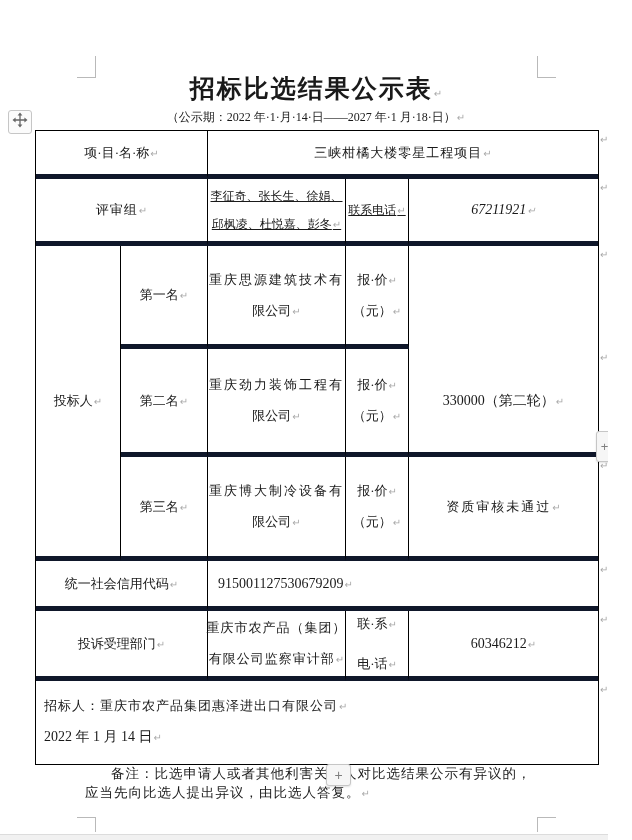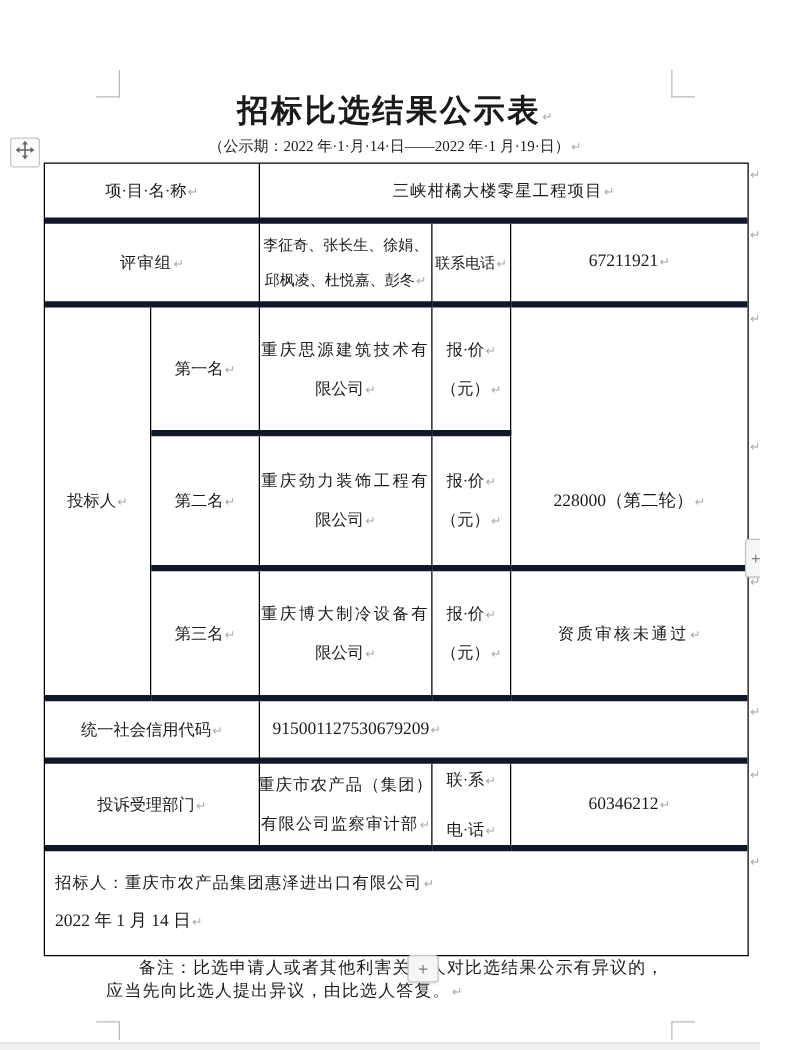--- a/index.html
+++ b/index.html
@@ -24,21 +24,21 @@
          grid-template-columns:85px 87px 138px 63px 189px;
          grid-template-rows:48px 67px 103px 108px 104px 50px 70px 83px;
          border:1px solid #000; background:#fff; }
   .cell { border-right:1px solid #000; border-bottom:5px solid #0f172a; box-sizing:border-box;
           display:flex; flex-direction:column; align-items:center; justify-content:center;
           gap:13px; font-size:13px; padding:2px 1px; overflow:visible; }
   .last-col { border-right:none !important; }
   .last-row { border-bottom:none !important; }
   .line { white-space:nowrap; }
   .num { font-size:14px; }
-  .sm  { font-size:12px; }
+  .sm  { font-size:12px;text-decoration:underline; }
   .spread { letter-spacing:2px; }
   .ls1 { letter-spacing:1px; }
   .left-al { align-items:flex-start; padding-left:10px; }
   .sign-cell { align-items:stretch; justify-content:flex-start; padding:16px 8px 0 8px; gap:13px; }
   .sign-line1 { text-align:left; }
   .sign-line2 { text-align:left; font-size:14px; padding-right:2px; }
 
   
   .row-mark { position:absolute; left:600px; color:#a9a9a9; font-size:10px; }
 
@@ -73,42 +73,42 @@
   <div class="move-handle">
     <span>
       <svg width="16" height="16" viewBox="0 0 16 16">
         <path d="M8 3 V13 M3 8 H13" stroke="#666" stroke-width="1.3" fill="none"></path>
         <path d="M8 0.5 L10.4 3.6 H5.6 Z M8 15.5 L5.6 12.4 H10.4 Z M0.5 8 L3.6 5.6 V10.4 Z M15.5 8 L12.4 10.4 V5.6 Z" fill="#666"></path>
       </svg>
     </span>
   </div>
 
   <div class="title"><span>招标比选结果公示表</span><span class="eoc">↵</span></div>
-  <div class="subtitle"><span>（公示期：2022 年·1·月·14·日——2022 年·1 月·19·日）</span><span class="eoc">↵</span></div>
+  <div class="subtitle"><span>（公示期：2022 年·1·月·14·日——2027 年·1 月·18·日）</span><span class="eoc">↵</span></div>
 
   <div class="tbl">
 
     <div class="cell" style="grid-column:1/3;grid-row:1;">
       <div class="line"><span>项·目·名·称</span><span class="eoc">↵</span></div>
     </div>
     <div class="cell last-col" style="grid-column:3/6;grid-row:1;">
       <div class="line ls1"><span>三峡柑橘大楼零星工程项目</span><span class="eoc">↵</span></div>
     </div>
 
     <div class="cell" style="grid-column:1/3;grid-row:2;">
       <div class="line ls1"><span>评审组</span><span class="eoc">↵</span></div>
     </div>
     <div class="cell" style="grid-column:3;grid-row:2;gap:11px;">
       <div class="line sm"><span>李征奇、张长生、徐娟、</span></div>
       <div class="line sm"><span>邱枫凌、杜悦嘉、彭冬</span><span class="eoc">↵</span></div>
     </div>
     <div class="cell" style="grid-column:4;grid-row:2;">
       <div class="line sm"><span>联系电话</span><span class="eoc">↵</span></div>
     </div>
-    <div class="cell last-col" style="grid-column:5;grid-row:2;">
+    <div class="cell last-col" style="grid-column:5;grid-row:2;font-style:italic;">
       <div class="line num"><span>67211921</span><span class="eoc">↵</span></div>
     </div>
 
     <div class="cell" style="grid-column:1;grid-row:3/6;">
       <div class="line"><span>投标人</span><span class="eoc">↵</span></div>
     </div>
 
     <div class="cell" style="grid-column:2;grid-row:3;">
       <div class="line"><span>第一名</span><span class="eoc">↵</span></div>
     </div>
@@ -126,21 +126,21 @@
     </div>
     <div class="cell" style="grid-column:3;grid-row:4;">
       <div class="line spread"><span>重庆劲力装饰工程有</span></div>
       <div class="line"><span>限公司</span><span class="eoc">↵</span></div>
     </div>
     <div class="cell" style="grid-column:4;grid-row:4;">
       <div class="line"><span>报·价</span><span class="eoc">↵</span></div>
       <div class="line"><span>（元）</span><span class="eoc">↵</span></div>
     </div>
     <div class="cell last-col" style="grid-column:5;grid-row:4;">
-      <div class="line num"><span>228000（第二轮）</span><span class="eoc">↵</span></div>
+      <div class="line num"><span>330000（第二轮）</span><span class="eoc">↵</span></div>
     </div>
 
     <div class="cell" style="grid-column:2;grid-row:5;">
       <div class="line"><span>第三名</span><span class="eoc">↵</span></div>
     </div>
     <div class="cell" style="grid-column:3;grid-row:5;">
       <div class="line spread"><span>重庆博大制冷设备有</span></div>
       <div class="line"><span>限公司</span><span class="eoc">↵</span></div>
     </div>
     <div class="cell" style="grid-column:4;grid-row:5;">

